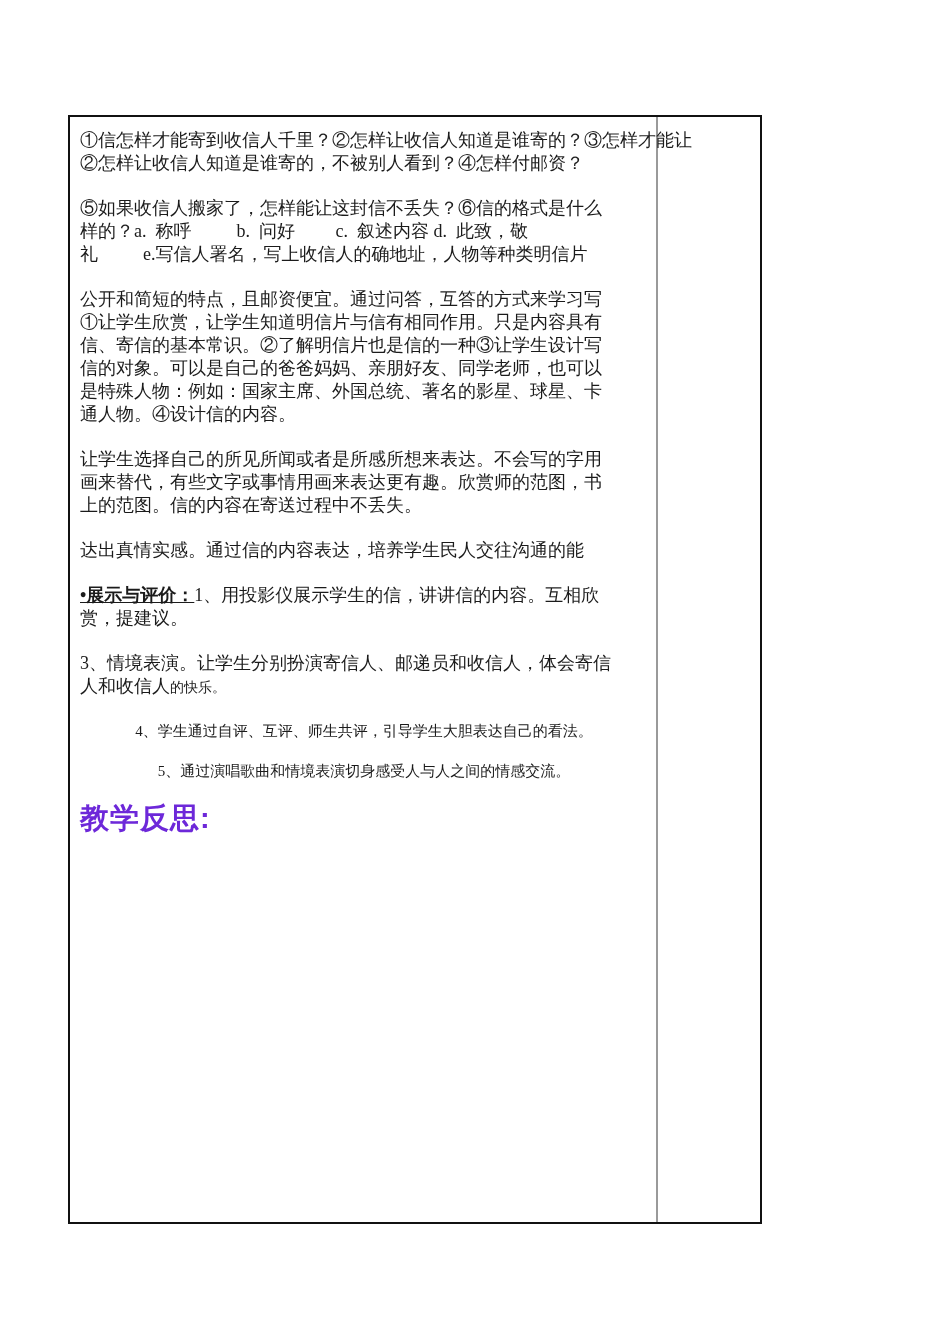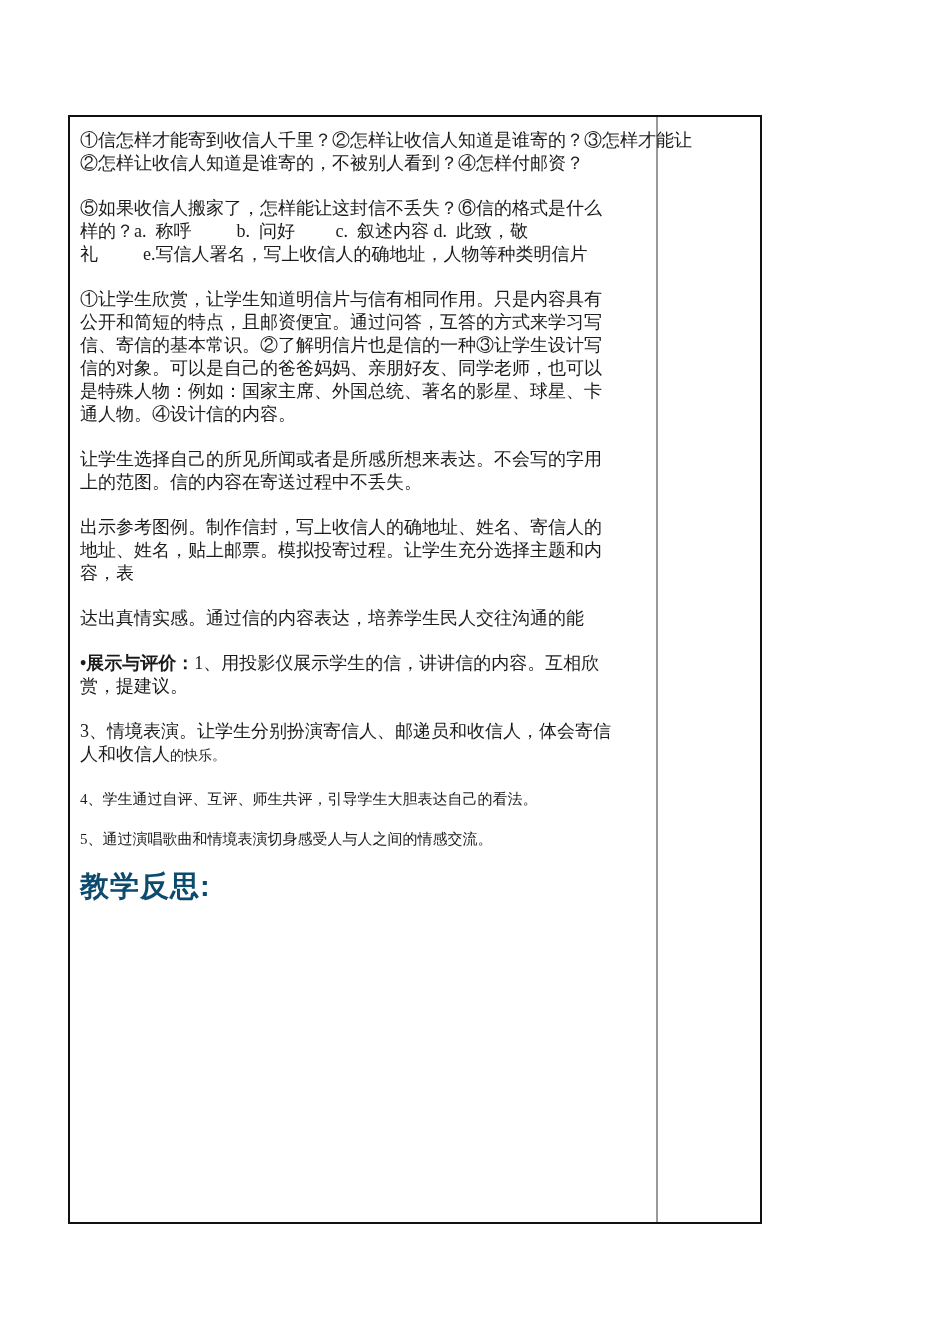--- a/index.html
+++ b/index.html
@@ -40,34 +40,35 @@
   .para {
     margin: 0 0 22px 0;
     font-size: 18px;
     line-height: 23px;
     color: #1b1b1b;
   }
   .para.small {
     font-size: 15px;
     line-height: 20px;
     margin-bottom: 20px;
+    text-align: center;
   }
   .line {
     display: block;
     white-space: pre;
   }
-  .bold-run { font-weight: bold; }
+  .bold-run { font-weight: bold; text-decoration: underline; }
   .small-run { font-size: 14px; }
   .reflection {
     margin: 2px 0 0 0;
     font-family: "Liberation Sans", "DejaVu Sans", sans-serif;
     font-weight: 700;
     font-size: 29px;
     line-height: 34px;
-    color: #0c4a6e;
+    color: #6d28d9;
     letter-spacing: 1px;
   }
 </style>
 </head>
 <body>
 
 <div class="page">
   <div class="doc-table">
 
     <div class="cell-main">
@@ -77,39 +78,35 @@
         <span class="line">②怎样让收信人知道是谁寄的，不被别人看到？④怎样付邮资？</span>
       </div>
 
       <div class="para">
         <span class="line">⑤如果收信人搬家了，怎样能让这封信不丢失？⑥信的格式是什么</span>
         <span class="line">样的？a.  称呼　　  b.  问好　　 c.  叙述内容 d.  此致，敬</span>
         <span class="line">礼　　  e.写信人署名，写上收信人的确地址，人物等种类明信片</span>
       </div>
 
       <div class="para">
+        <span class="line">公开和简短的特点，且邮资便宜。通过问答，互答的方式来学习写</span>
         <span class="line">①让学生欣赏，让学生知道明信片与信有相同作用。只是内容具有</span>
-        <span class="line">公开和简短的特点，且邮资便宜。通过问答，互答的方式来学习写</span>
         <span class="line">信、寄信的基本常识。②了解明信片也是信的一种③让学生设计写</span>
         <span class="line">信的对象。可以是自己的爸爸妈妈、亲朋好友、同学老师，也可以</span>
         <span class="line">是特殊人物：例如：国家主席、外国总统、著名的影星、球星、卡</span>
         <span class="line">通人物。④设计信的内容。</span>
       </div>
 
       <div class="para">
         <span class="line">让学生选择自己的所见所闻或者是所感所想来表达。不会写的字用</span>
+        <span class="line">画来替代，有些文字或事情用画来表达更有趣。欣赏师的范图，书</span>
         <span class="line">上的范图。信的内容在寄送过程中不丢失。</span>
       </div>
 
 
-      <div class="para">
-        <span class="line">出示参考图例。制作信封，写上收信人的确地址、姓名、寄信人的</span>
-        <span class="line">地址、姓名，贴上邮票。模拟投寄过程。让学生充分选择主题和内</span>
-        <span class="line">容，表</span>
-      </div>
 
       <div class="para">
         <span class="line">达出真情实感。通过信的内容表达，培养学生民人交往沟通的能</span>
       </div>
 
       <div class="para">
         <span class="line"><span class="bold-run">•展示与评价：</span><span>1、用投影仪展示学生的信，讲讲信的内容。互相欣</span></span>
         <span class="line">赏，提建议。</span>
       </div>
 

